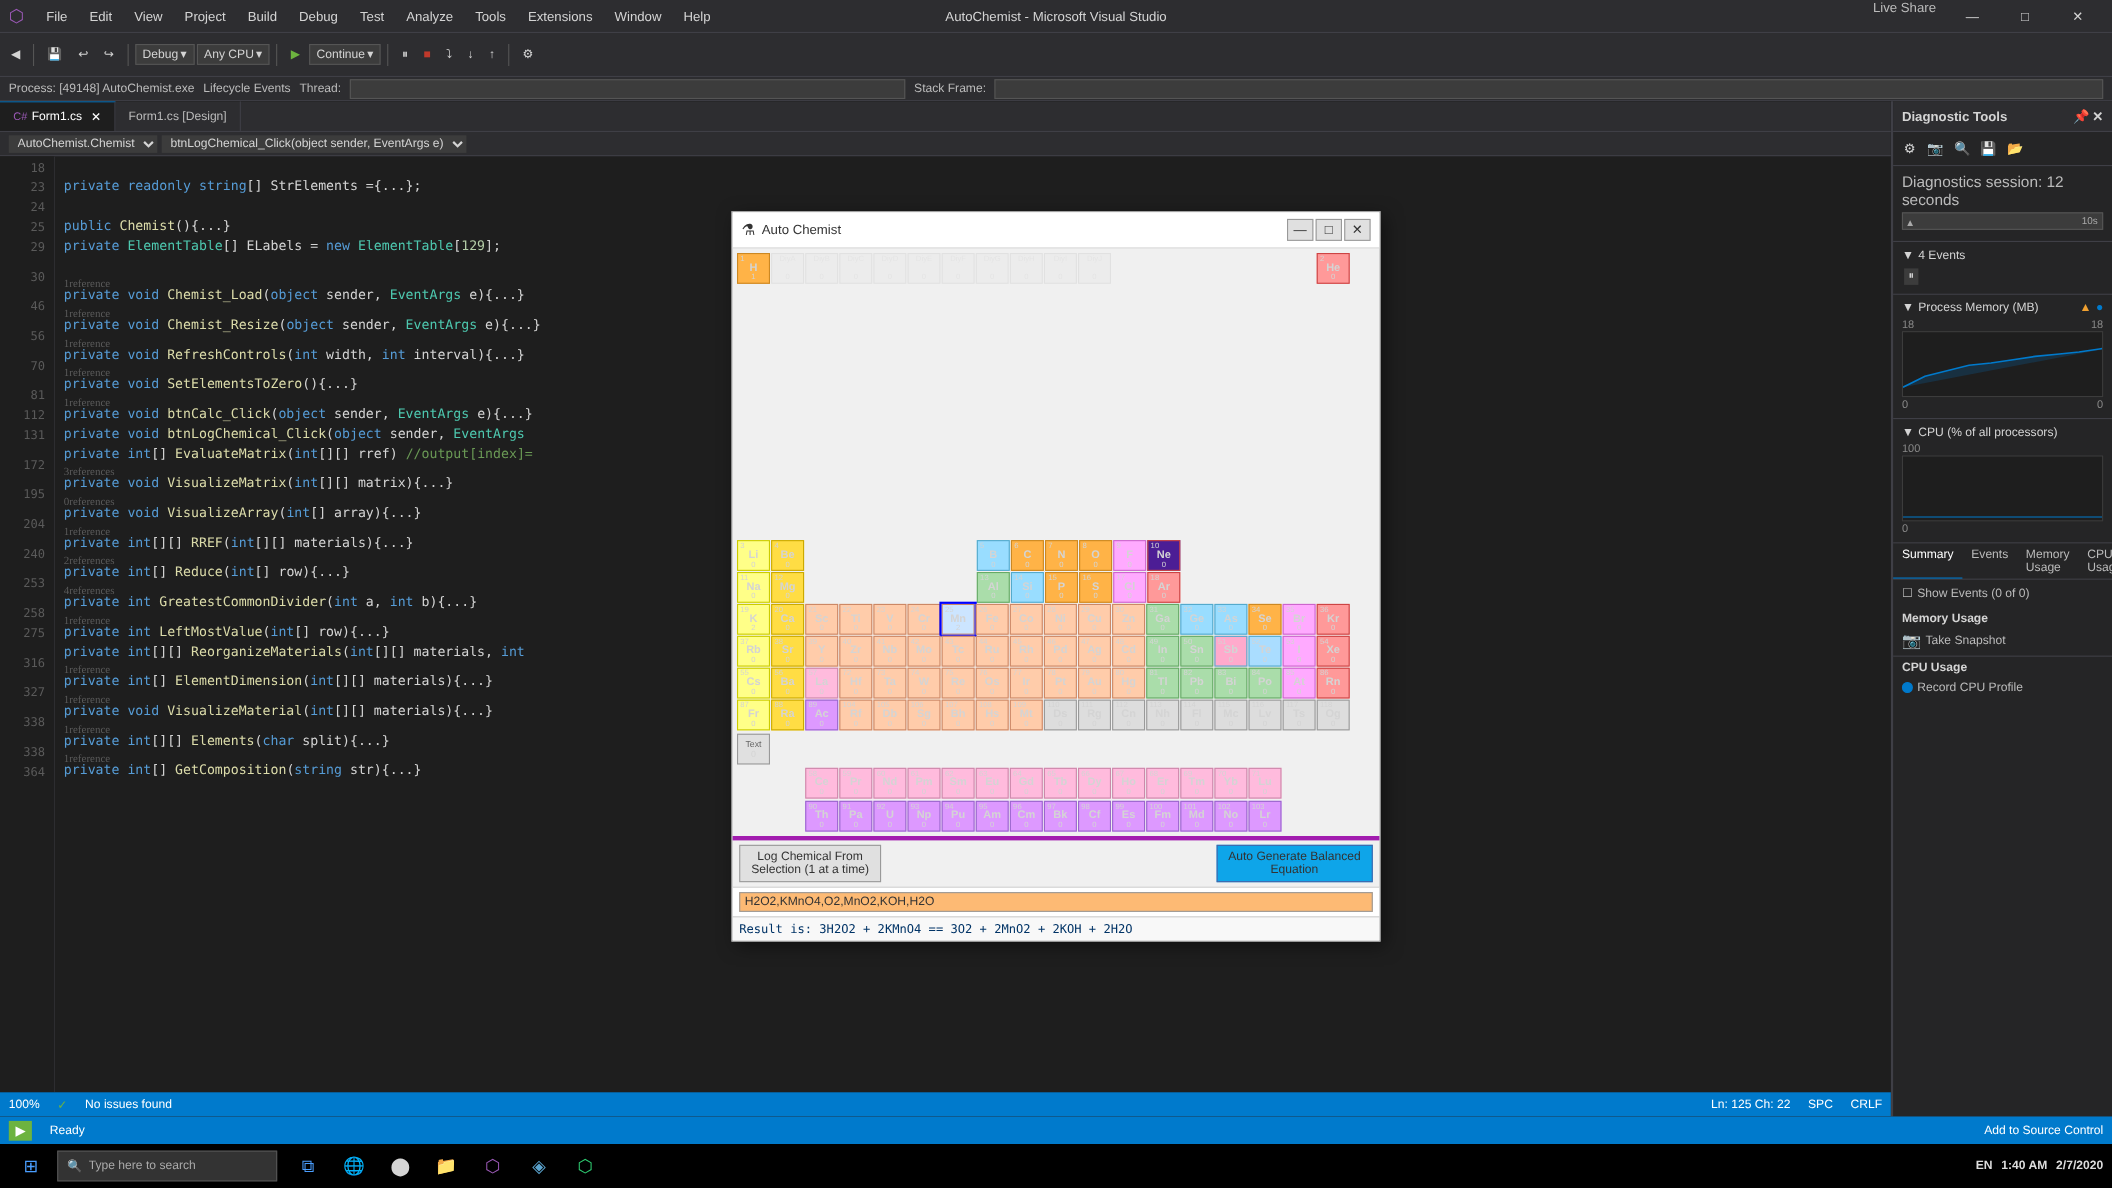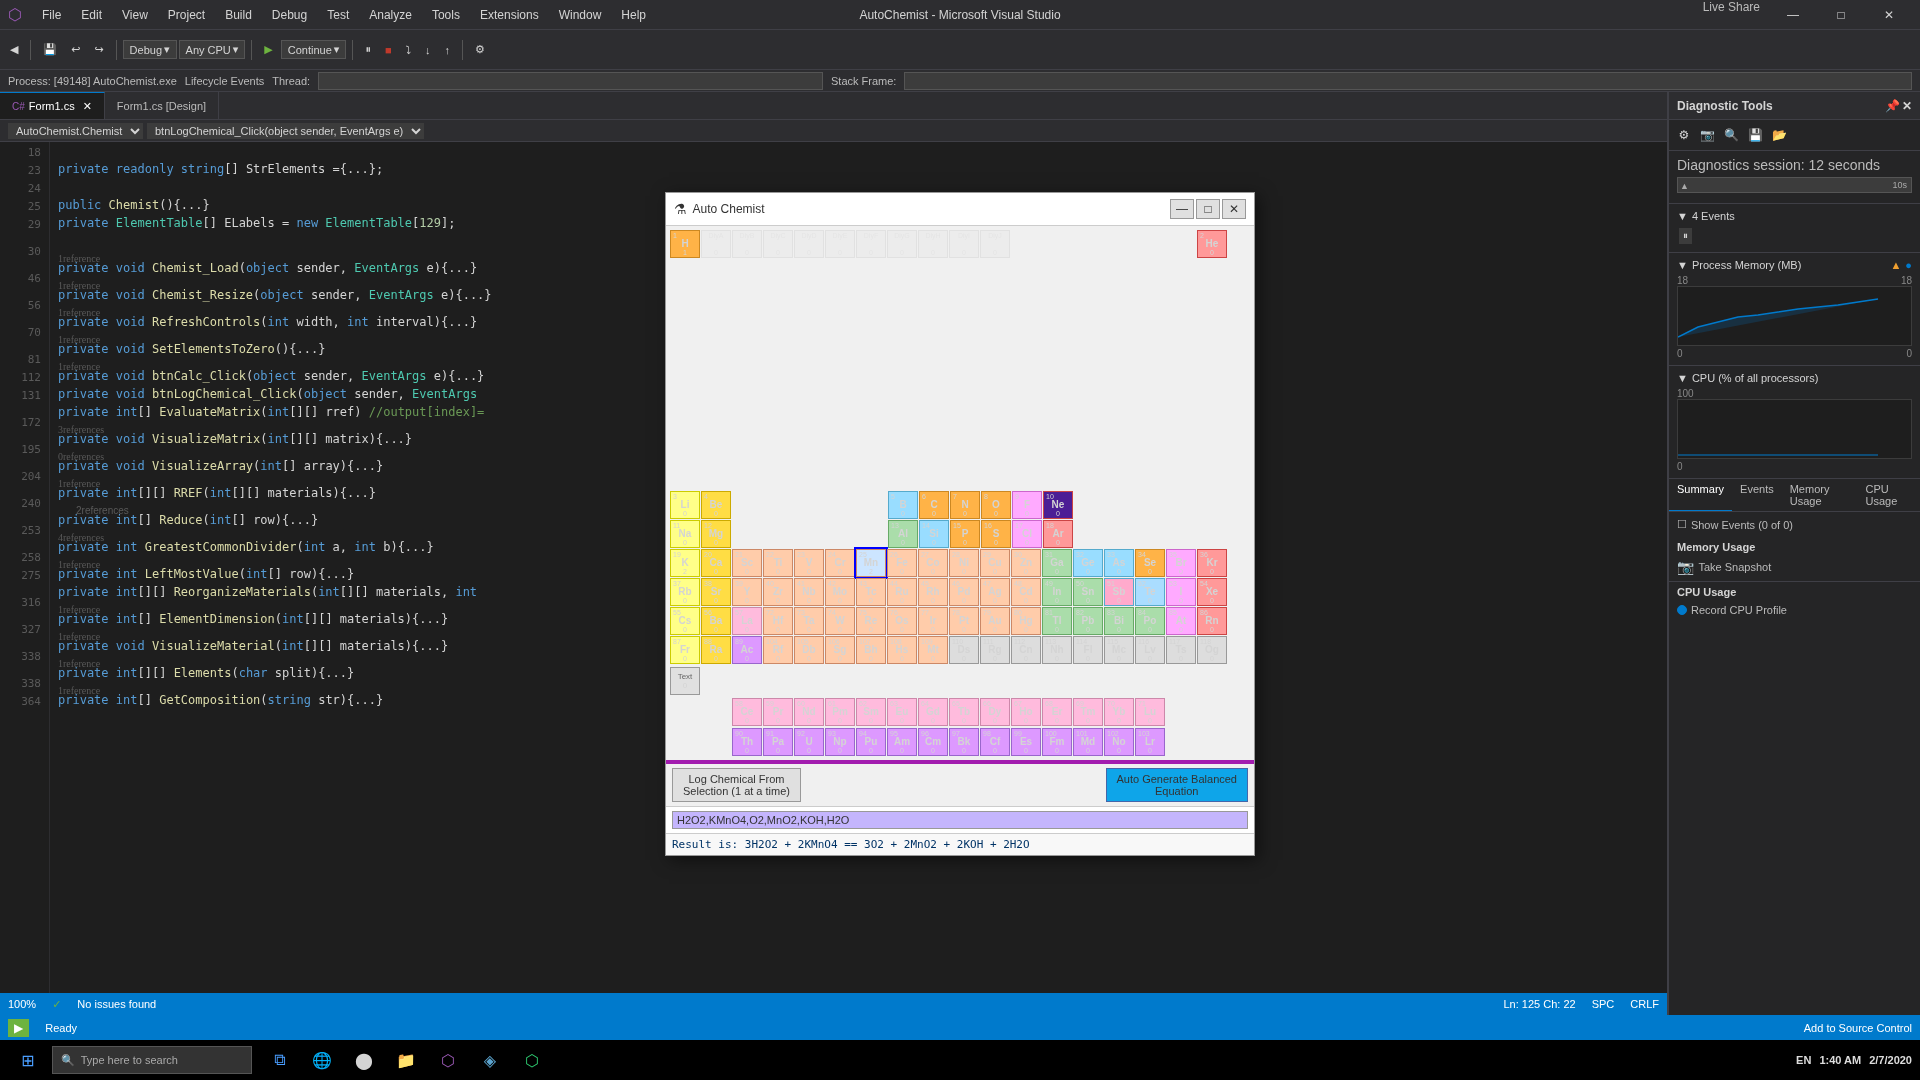--- a/index.html
+++ b/index.html
@@ -192,21 +192,21 @@
       display: flex;
       align-items: center;
       padding: 0 8px;
       gap: 16px;
       font-size: 11px;
       color: #fff;
     }
 
     
     .diag-panel {
-      width: 252px;
+      width: 200px;
       background: #252526;
       display: flex;
       flex-direction: column;
       border-left: 1px solid #3f3f46;
     }
     .diag-header {
       height: 28px;
       background: #2d2d30;
       display: flex;
       align-items: center;
@@ -470,21 +470,21 @@
     .dialog-input-row {
       padding: 4px 6px;
       background: #fff;
       border-top: 1px solid #ccc;
     }
     .dialog-input {
       width: 100%;
       border: 1px solid #999;
       padding: 2px 4px;
       font-size: 11px;
-      background: #c4b5fd;
+      background: #fdba74;
       color: #333;
     }
     .dialog-result {
       padding: 4px 6px;
       background: #f8f8f8;
       font-size: 11px;
       color: #003366;
       border-top: 1px solid #ccc;
       font-family: 'Consolas', monospace;
     }
@@ -695,21 +695,21 @@
           <div style="height:9px; color:#5a5a5a; font-size:10px; font-family:Consolas;">        1reference</div>
           <div class="code-line"><span class="kw">private</span> <span class="kw">void</span> <span class="method">btnCalc_Click</span>(<span class="kw">object</span> sender, <span class="type">EventArgs</span> e){...}</div>
           <div class="code-line"><span class="kw">private</span> <span class="kw">void</span> <span class="method">btnLogChemical_Click</span>(<span class="kw">object</span> sender, <span class="type">EventArgs</span></div>
           <div class="code-line"><span class="kw">private</span> <span class="kw">int</span>[] <span class="method">EvaluateMatrix</span>(<span class="kw">int</span>[][] rref) <span class="comment">//output[index]=</span></div>
           <div style="height:9px; color:#5a5a5a; font-size:10px; font-family:Consolas;">        3references</div>
           <div class="code-line"><span class="kw">private</span> <span class="kw">void</span> <span class="method">VisualizeMatrix</span>(<span class="kw">int</span>[][] matrix){...}</div>
           <div style="height:9px; color:#5a5a5a; font-size:10px; font-family:Consolas;">        0references</div>
           <div class="code-line"><span class="kw">private</span> <span class="kw">void</span> <span class="method">VisualizeArray</span>(<span class="kw">int</span>[] array){...}</div>
           <div style="height:9px; color:#5a5a5a; font-size:10px; font-family:Consolas;">        1reference</div>
           <div class="code-line"><span class="kw">private</span> <span class="kw">int</span>[][] <span class="method">RREF</span>(<span class="kw">int</span>[][] materials){...}</div>
-          <div style="height:9px; color:#5a5a5a; font-size:10px; font-family:Liberation Sans, sans-serif;margin-left:18px;">        2references</div>
+          <div style="height:9px; color:#5a5a5a; font-size:10px; font-family:Liberation Serif, serif;">        2references</div>
           <div class="code-line"><span class="kw">private</span> <span class="kw">int</span>[] <span class="method">Reduce</span>(<span class="kw">int</span>[] row){...}</div>
           <div style="height:9px; color:#5a5a5a; font-size:10px; font-family:Consolas;">        4references</div>
           <div class="code-line"><span class="kw">private</span> <span class="kw">int</span> <span class="method">GreatestCommonDivider</span>(<span class="kw">int</span> a, <span class="kw">int</span> b){...}</div>
           <div style="height:9px; color:#5a5a5a; font-size:10px; font-family:Consolas;">        1reference</div>
           <div class="code-line"><span class="kw">private</span> <span class="kw">int</span> <span class="method">LeftMostValue</span>(<span class="kw">int</span>[] row){...}</div>
           <div class="code-line"><span class="kw">private</span> <span class="kw">int</span>[][] <span class="method">ReorganizeMaterials</span>(<span class="kw">int</span>[][] materials, <span class="kw">int</span></div>
           <div style="height:9px; color:#5a5a5a; font-size:10px; font-family:Consolas;">        1reference</div>
           <div class="code-line"><span class="kw">private</span> <span class="kw">int</span>[] <span class="method">ElementDimension</span>(<span class="kw">int</span>[][] materials){...}</div>
           <div style="height:9px; color:#5a5a5a; font-size:10px; font-family:Consolas;">        1reference</div>
           <div class="code-line"><span class="kw">private</span> <span class="kw">void</span> <span class="method">VisualizeMaterial</span>(<span class="kw">int</span>[][] materials){...}</div>

